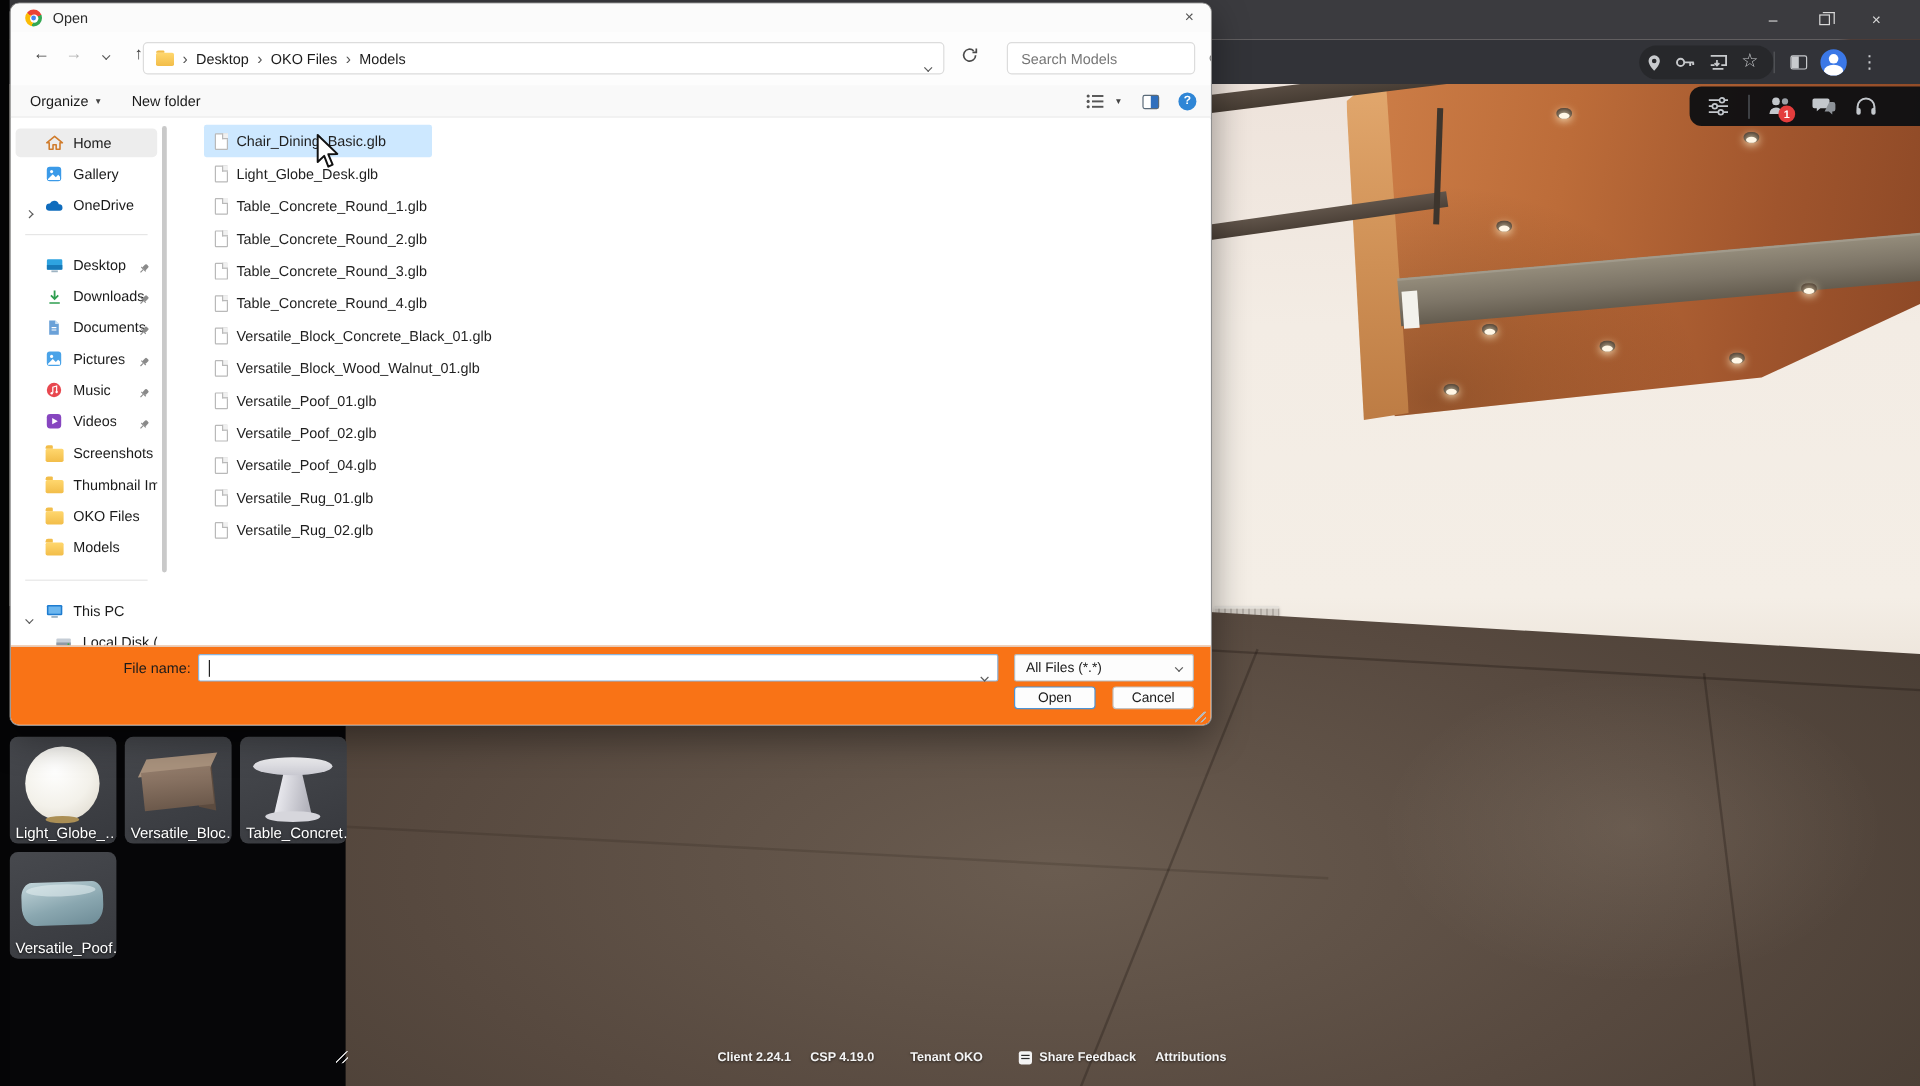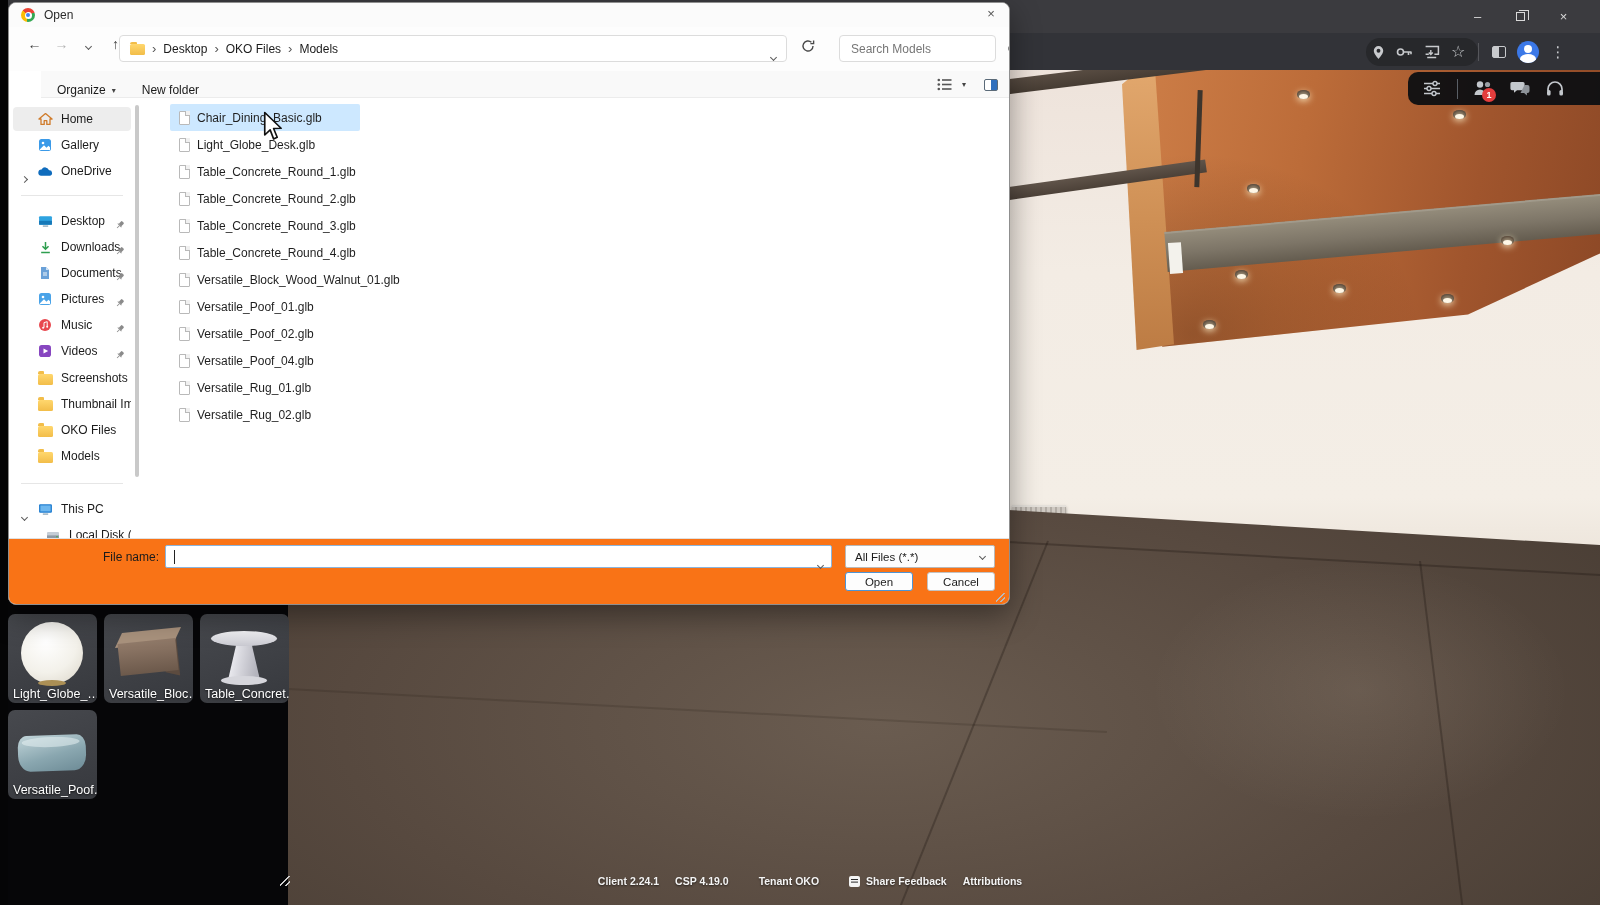--- a/index.html
+++ b/index.html
@@ -115,21 +115,21 @@
   .fold{width:15px;height:11px;background:linear-gradient(#ffd76e,#f2bd49);border-radius:1.5px;position:relative;margin-top:2px;flex:0 0 auto;}
   .fold::before{content:"";position:absolute;top:-2.5px;left:0;width:6.5px;height:2.5px;background:#f2bd49;border-radius:2px 1px 0 0;}
   .refresh{position:absolute;left:792px;top:12px;}
   .searchbar{position:absolute;left:830px;top:8px;width:157px;height:27px;background:#fff;border:1px solid #dcdcdc;border-radius:4px;
     display:flex;align-items:center;padding:0 9px;}
   .searchbar input{border:none;outline:none;flex:1;font-size:12px;color:#444;background:transparent;}
   .searchbar input::placeholder{color:#767676;}
   .mag{width:7px;height:7px;border:1.5px solid #5f5f5f;border-radius:50%;position:relative;flex:0 0 auto;}
   .mag::after{content:"";position:absolute;width:4.5px;height:1.5px;background:#5f5f5f;transform:rotate(45deg);right:-3.8px;bottom:-1.4px;}
   .dtoolbar{position:absolute;left:0;top:68px;width:100%;height:27px;background:#f9f9f9;border-bottom:1px solid #ececec;
-    display:flex;align-items:flex-end;font-size:12px;color:#1a1a1a;margin-left:32px;}
+    display:flex;align-items:center;font-size:12px;color:#1a1a1a;}
   .torg{margin-left:16px;display:flex;align-items:center;gap:6px;}
   .tnew{margin-left:26px;}
   .tright{position:absolute;right:12px;top:0;height:27px;display:flex;align-items:center;gap:10px;}
   .pane-ic{width:14px;height:12px;border:1.3px solid #5a6a78;border-radius:2px;position:relative;background:#fff;}
   .pane-ic::before{content:"";position:absolute;right:0;top:0;width:6px;height:100%;background:#2f6fbd;}
   .help-ic{width:15px;height:15px;border-radius:50%;background:#2f86d6;color:#fff;font-size:10px;font-weight:bold;
     display:flex;align-items:center;justify-content:center;}
   .dbody{position:absolute;left:0;top:96px;width:100%;height:439px;background:#fff;overflow:hidden;}
   .srow{position:absolute;left:4px;width:118px;height:24px;display:flex;align-items:center;gap:8px;padding-left:24px;border-radius:4px;}
   .srow.sel{background:#ededed;}
@@ -542,20 +542,24 @@
         <div class="frow">
             <span class="docic"></span>
             <span class="flbl">Table_Concrete_Round_3.glb</span>
           </div>
         <div class="frow">
             <span class="docic"></span>
             <span class="flbl">Table_Concrete_Round_4.glb</span>
           </div>
         <div class="frow">
             <span class="docic"></span>
+            <span class="flbl">Versatile_Block_Concrete_Black_01.glb</span>
+          </div>
+        <div class="frow">
+            <span class="docic"></span>
             <span class="flbl">Versatile_Block_Wood_Walnut_01.glb</span>
           </div>
         <div class="frow">
             <span class="docic"></span>
             <span class="flbl">Versatile_Poof_01.glb</span>
           </div>
         <div class="frow">
             <span class="docic"></span>
             <span class="flbl">Versatile_Poof_02.glb</span>
           </div>

